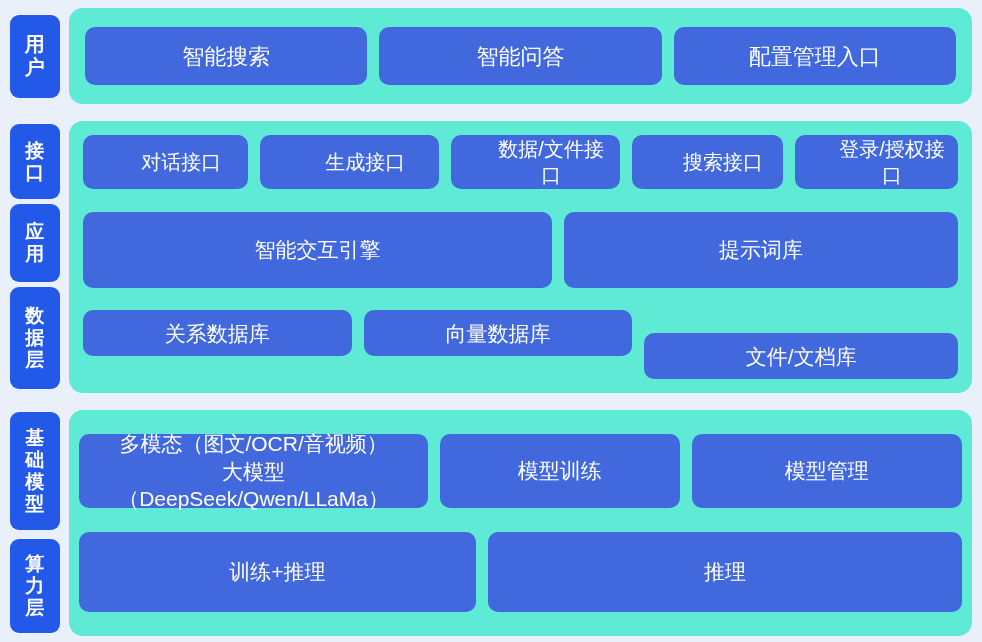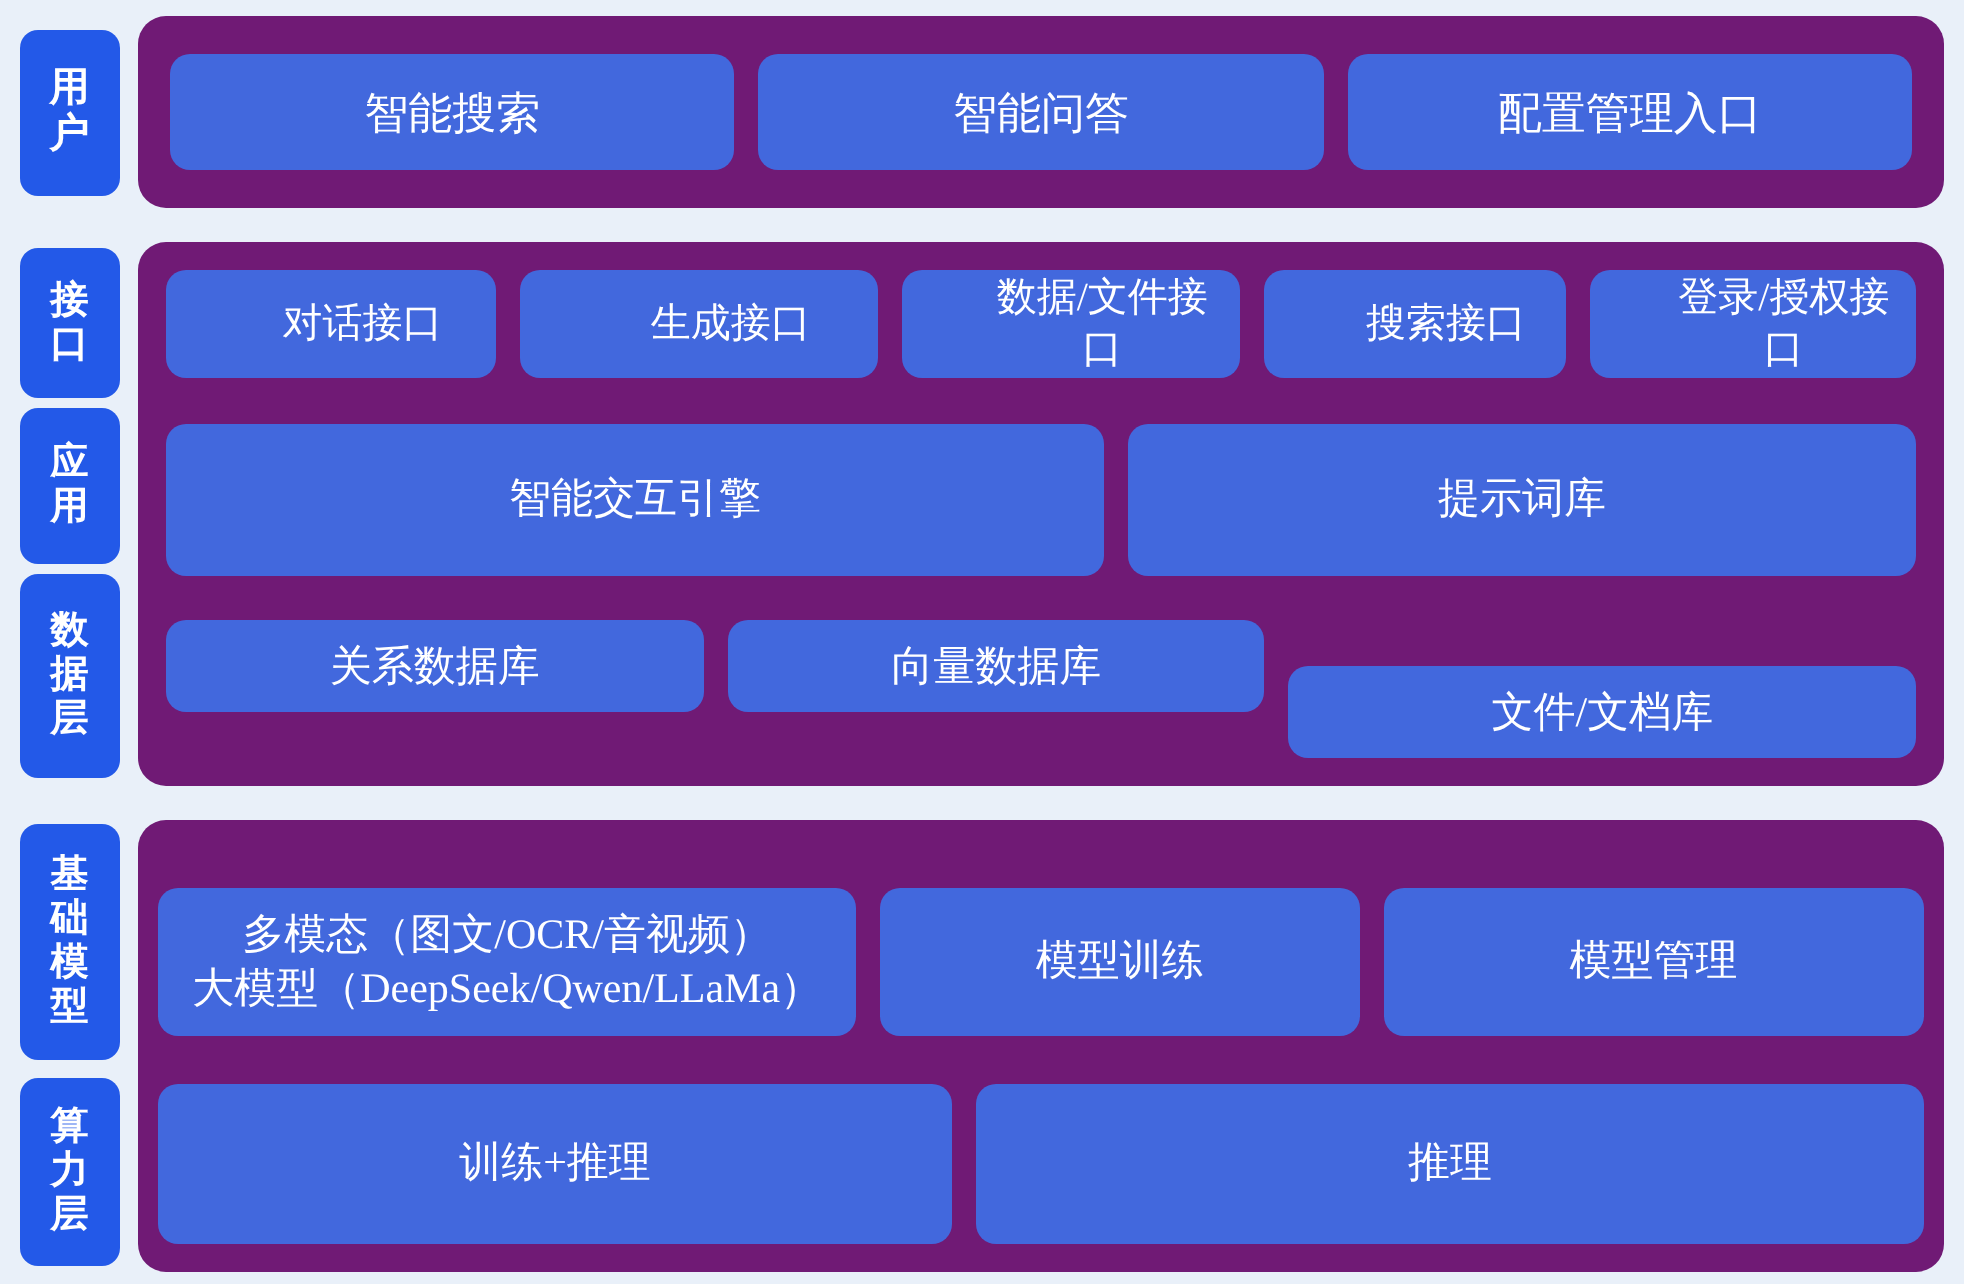--- a/index.html
+++ b/index.html
@@ -57,30 +57,29 @@
     text-align: center;
     writing-mode: horizontal-tb;
     box-sizing: border-box;
   }
   .tab span {
     display: block;
   }
 
   .panel {
     flex: 1 1 auto;
-    background: #701a75;
+    background: #5eead4;
     border-radius: 14px;
     margin-left: 9px;
     box-sizing: border-box;
     padding: 12px 14px;
     display: flex;
     flex-direction: column;
     justify-content: center;
     gap: 10px;
-    font-family: Liberation Serif, serif;
   }
 
   
   .row {
     display: flex;
     gap: 12px;
     align-items: stretch;
   }
   .box {
     background: #4268dd;
@@ -138,21 +137,21 @@
   
   .row-db .db-1 { flex: 1.00 1 0; }
   .row-db .db-2 { flex: 1.00 1 0; }
   .row-db .db-3 { flex: 1.18 1 0; margin-top: 23px; }
 
   
   .s-base { height: 227px; }
   .s-base .section-tabs { justify-content: space-between; gap: 5px; padding: 2px 0 3px 0; }
   .s-base .tab.t-model { height: 118px; }
   .s-base .tab.t-compute { height: 94px; }
-  .s-base .panel { padding: 14px 10px; gap: 24px; justify-content: flex-end; }
+  .s-base .panel { padding: 14px 10px; gap: 24px; justify-content: center; }
   .s-base .row-model .box { height: 74px; font-size: 21px; }
   .s-base .row-power .box { height: 80px; font-size: 21px; }
 
   .row-model .m-1 { flex: 1.38 1 0; font-size: 20px; }
   .row-model .m-2 { flex: 0.92 1 0; }
   .row-model .m-3 { flex: 1.05 1 0; }
   .row-power .p-1 { flex: 0.93 1 0; }
   .row-power .p-2 { flex: 1.12 1 0; }
 </style>
 </head>

